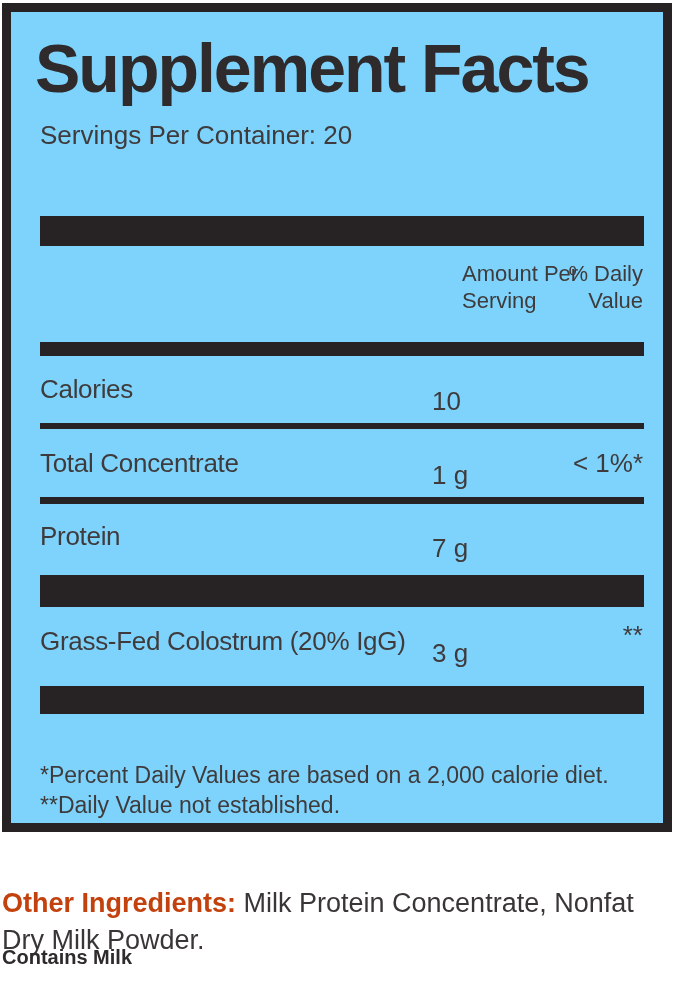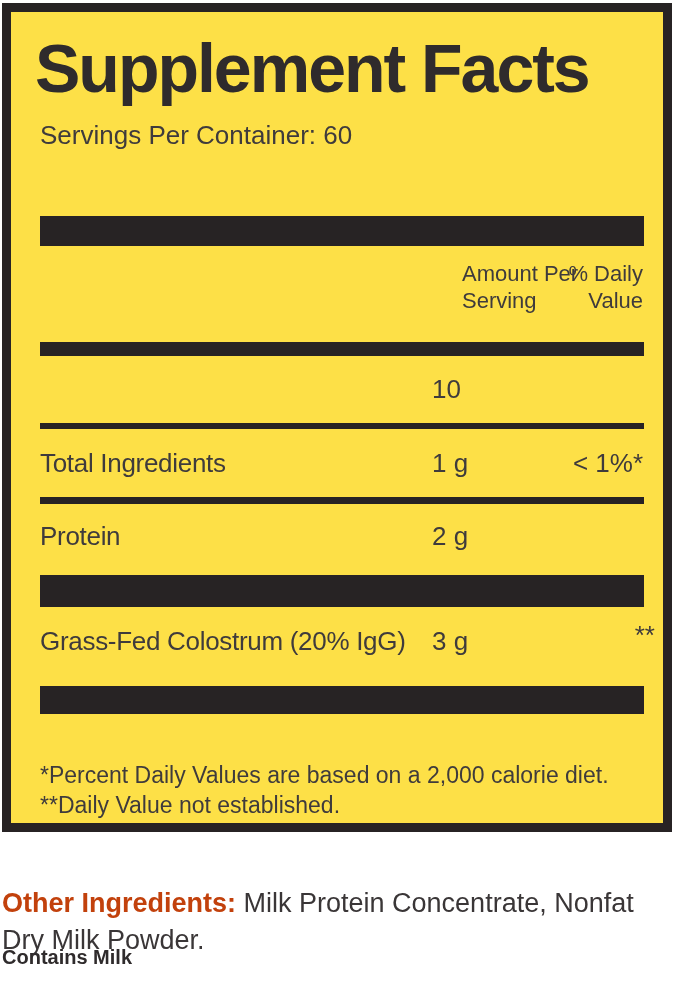--- a/index.html
+++ b/index.html
@@ -3,21 +3,21 @@
 <meta charset="utf-8">
 <style>
   html,body{margin:0;padding:0;}
   body{
     width:679px;height:982px;position:relative;background:#ffffff;
     font-family:"Liberation Sans","DejaVu Sans",sans-serif;
     color:#3f3b3c;overflow:hidden;
   }
   .label-box{
     position:absolute;left:2px;top:3px;width:670px;height:829px;
-    border:9px solid #272324;box-sizing:border-box;background:#fde047;
+    border:9px solid #272324;box-sizing:border-box;background:#7dd3fc;
   }
   .label-inner{position:relative;width:652px;height:811px;}
   .title{
     position:absolute;left:24px;top:10px;width:610px;height:92px;
     display:flex;align-items:center;
     font-size:68px;font-weight:bold;letter-spacing:-2px;color:#2f2b2c;
     white-space:nowrap;
   }
   .serving-block{position:absolute;left:29px;top:106px;font-size:26px;line-height:34px;white-space:nowrap;}
   .bar{position:absolute;left:29px;width:604px;background:#272324;}
@@ -27,69 +27,70 @@
   .rule-b{top:485px;height:7px;}
   .bar-3{top:563px;height:32px;}
   .bar-4{top:674px;height:28px;}
   .col-headers{position:absolute;top:248px;left:0;width:652px;height:72px;font-size:22px;line-height:27px;}
   .col-amount-header{position:absolute;left:419px;top:0;width:130px;text-align:left;margin-left:32px;}
   .col-dv-header{position:absolute;right:20px;top:0;width:84px;text-align:right;}
   .row{position:absolute;left:0;width:652px;height:40px;font-size:26px;}
   .row-calories{top:362px;}
   .row-carb{top:436px;}
   .row-protein{top:509px;padding-left:44px;}
-  .row-colostrum{top:614px;padding-left:12px;}
+  .row-colostrum{top:614px;}
   .row .name{position:absolute;left:29px;top:0;white-space:nowrap;letter-spacing:-0.3px;}
-  .row .amount{position:absolute;left:421px;top:0;white-space:nowrap;}
+  .row .amount{position:absolute;left:421px;top:12px;white-space:nowrap;}
   .row .dv{position:absolute;right:20px;top:0;width:140px;text-align:right;white-space:nowrap;}
   .row .dv-sup{top:-6px;}
   .footnotes{position:absolute;left:29px;top:720px;font-size:23px;line-height:30px;white-space:nowrap;margin-top:28px;}
   .below-box{position:absolute;left:2px;top:858px;width:650px;font-size:27px;line-height:37px;color:#3a3637;}
   .below-box b{color:#c2410c;}
   .contains{position:absolute;left:2px;top:946px;font-size:20px;font-weight:bold;color:#2f2b2c;white-space:nowrap;}
 </style>
 </head>
 <body>
 
 <div class="label-box">
   <div class="label-inner">
 
     <div class="title">Supplement Facts</div>
 
     <div class="serving-block">
-      <div>Servings Per Container: 60</div>
+      <div>Servings Per Container: 20</div>
     </div>
 
     <div class="bar bar-1"></div>
 
     <div class="col-headers">
       <div class="col-amount-header">Amount Per Serving</div>
       <div class="col-dv-header">% Daily Value</div>
     </div>
 
     <div class="bar bar-2"></div>
 
     <div class="row row-calories">
+      <span class="name">Calories</span>
       <span class="amount">10</span>
       <span class="dv"></span>
     </div>
 
     <div class="bar rule-a"></div>
 
     <div class="row row-carb">
-      <span class="name">Total Ingredients</span>
+      <span class="name">Total Concentrate</span>
       <span class="amount">1 g</span>
       <span class="dv">&lt; 1%*</span>
     </div>
 
     <div class="bar rule-b"></div>
 
     <div class="row row-protein">
       <span class="name">Protein</span>
-      <span class="amount">2 g</span>
+      <span class="amount">7 g</span>
       <span class="dv"></span>
     </div>
 
     <div class="bar bar-3"></div>
 
     <div class="row row-colostrum">
       <span class="name">Grass-Fed Colostrum (20% IgG)</span>
       <span class="amount">3 g</span>
       <span class="dv dv-sup">**</span>
     </div>

